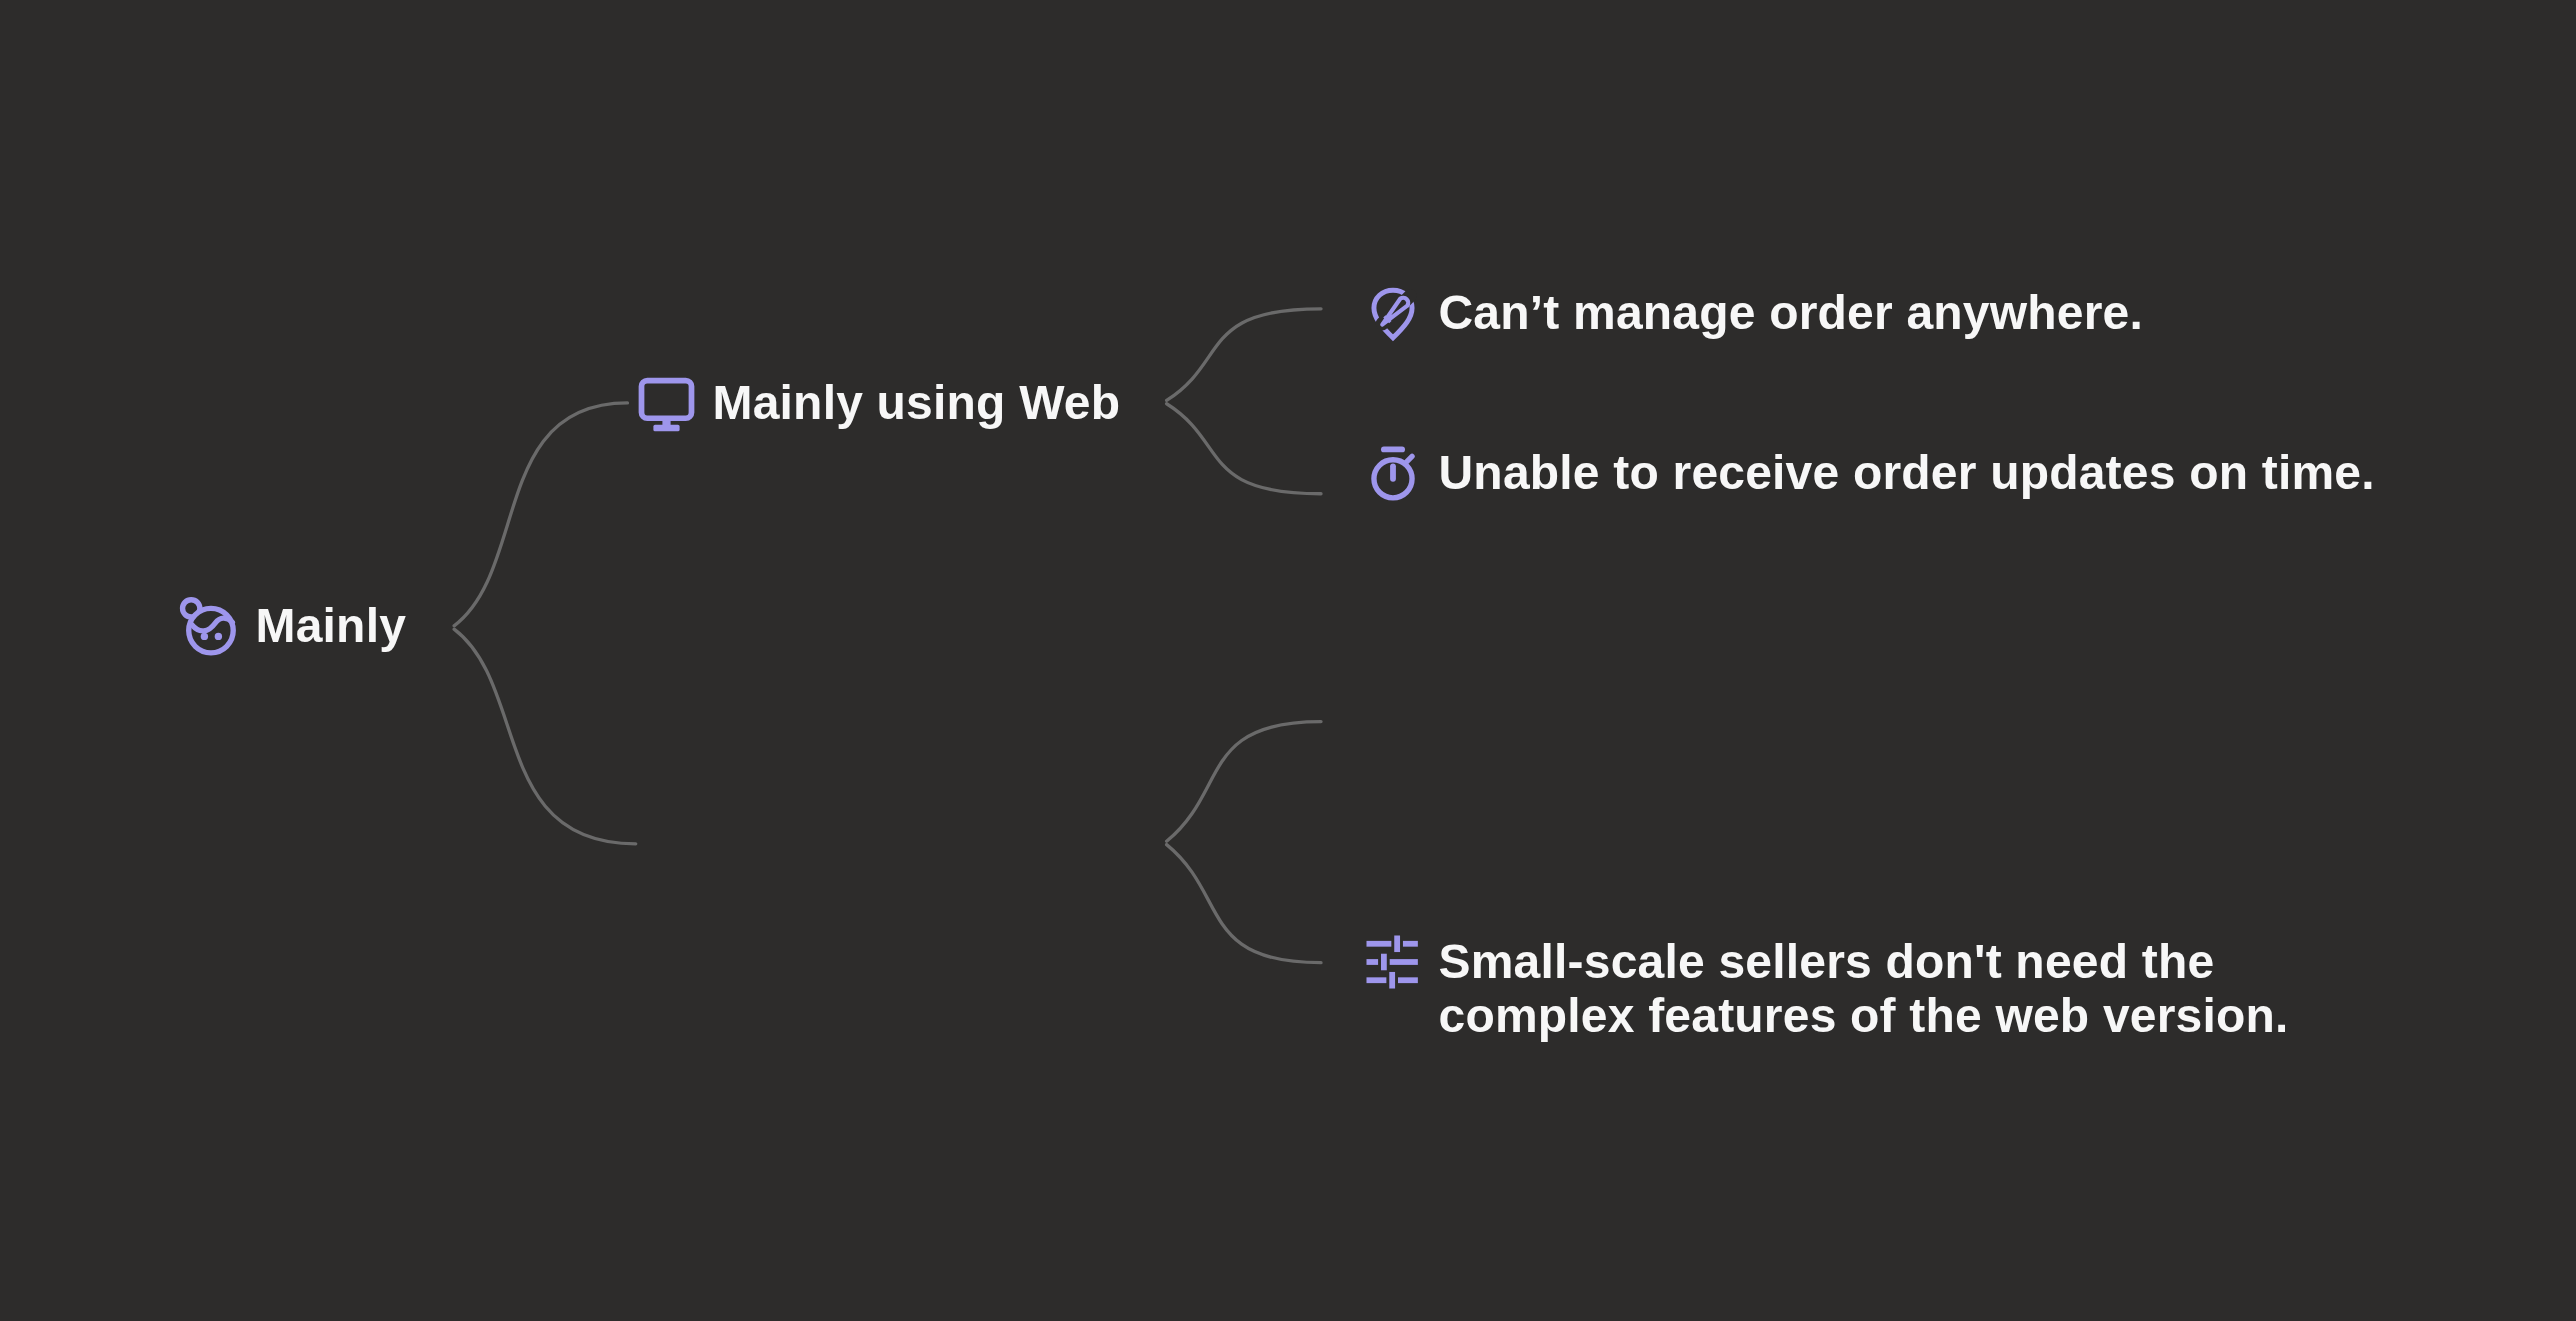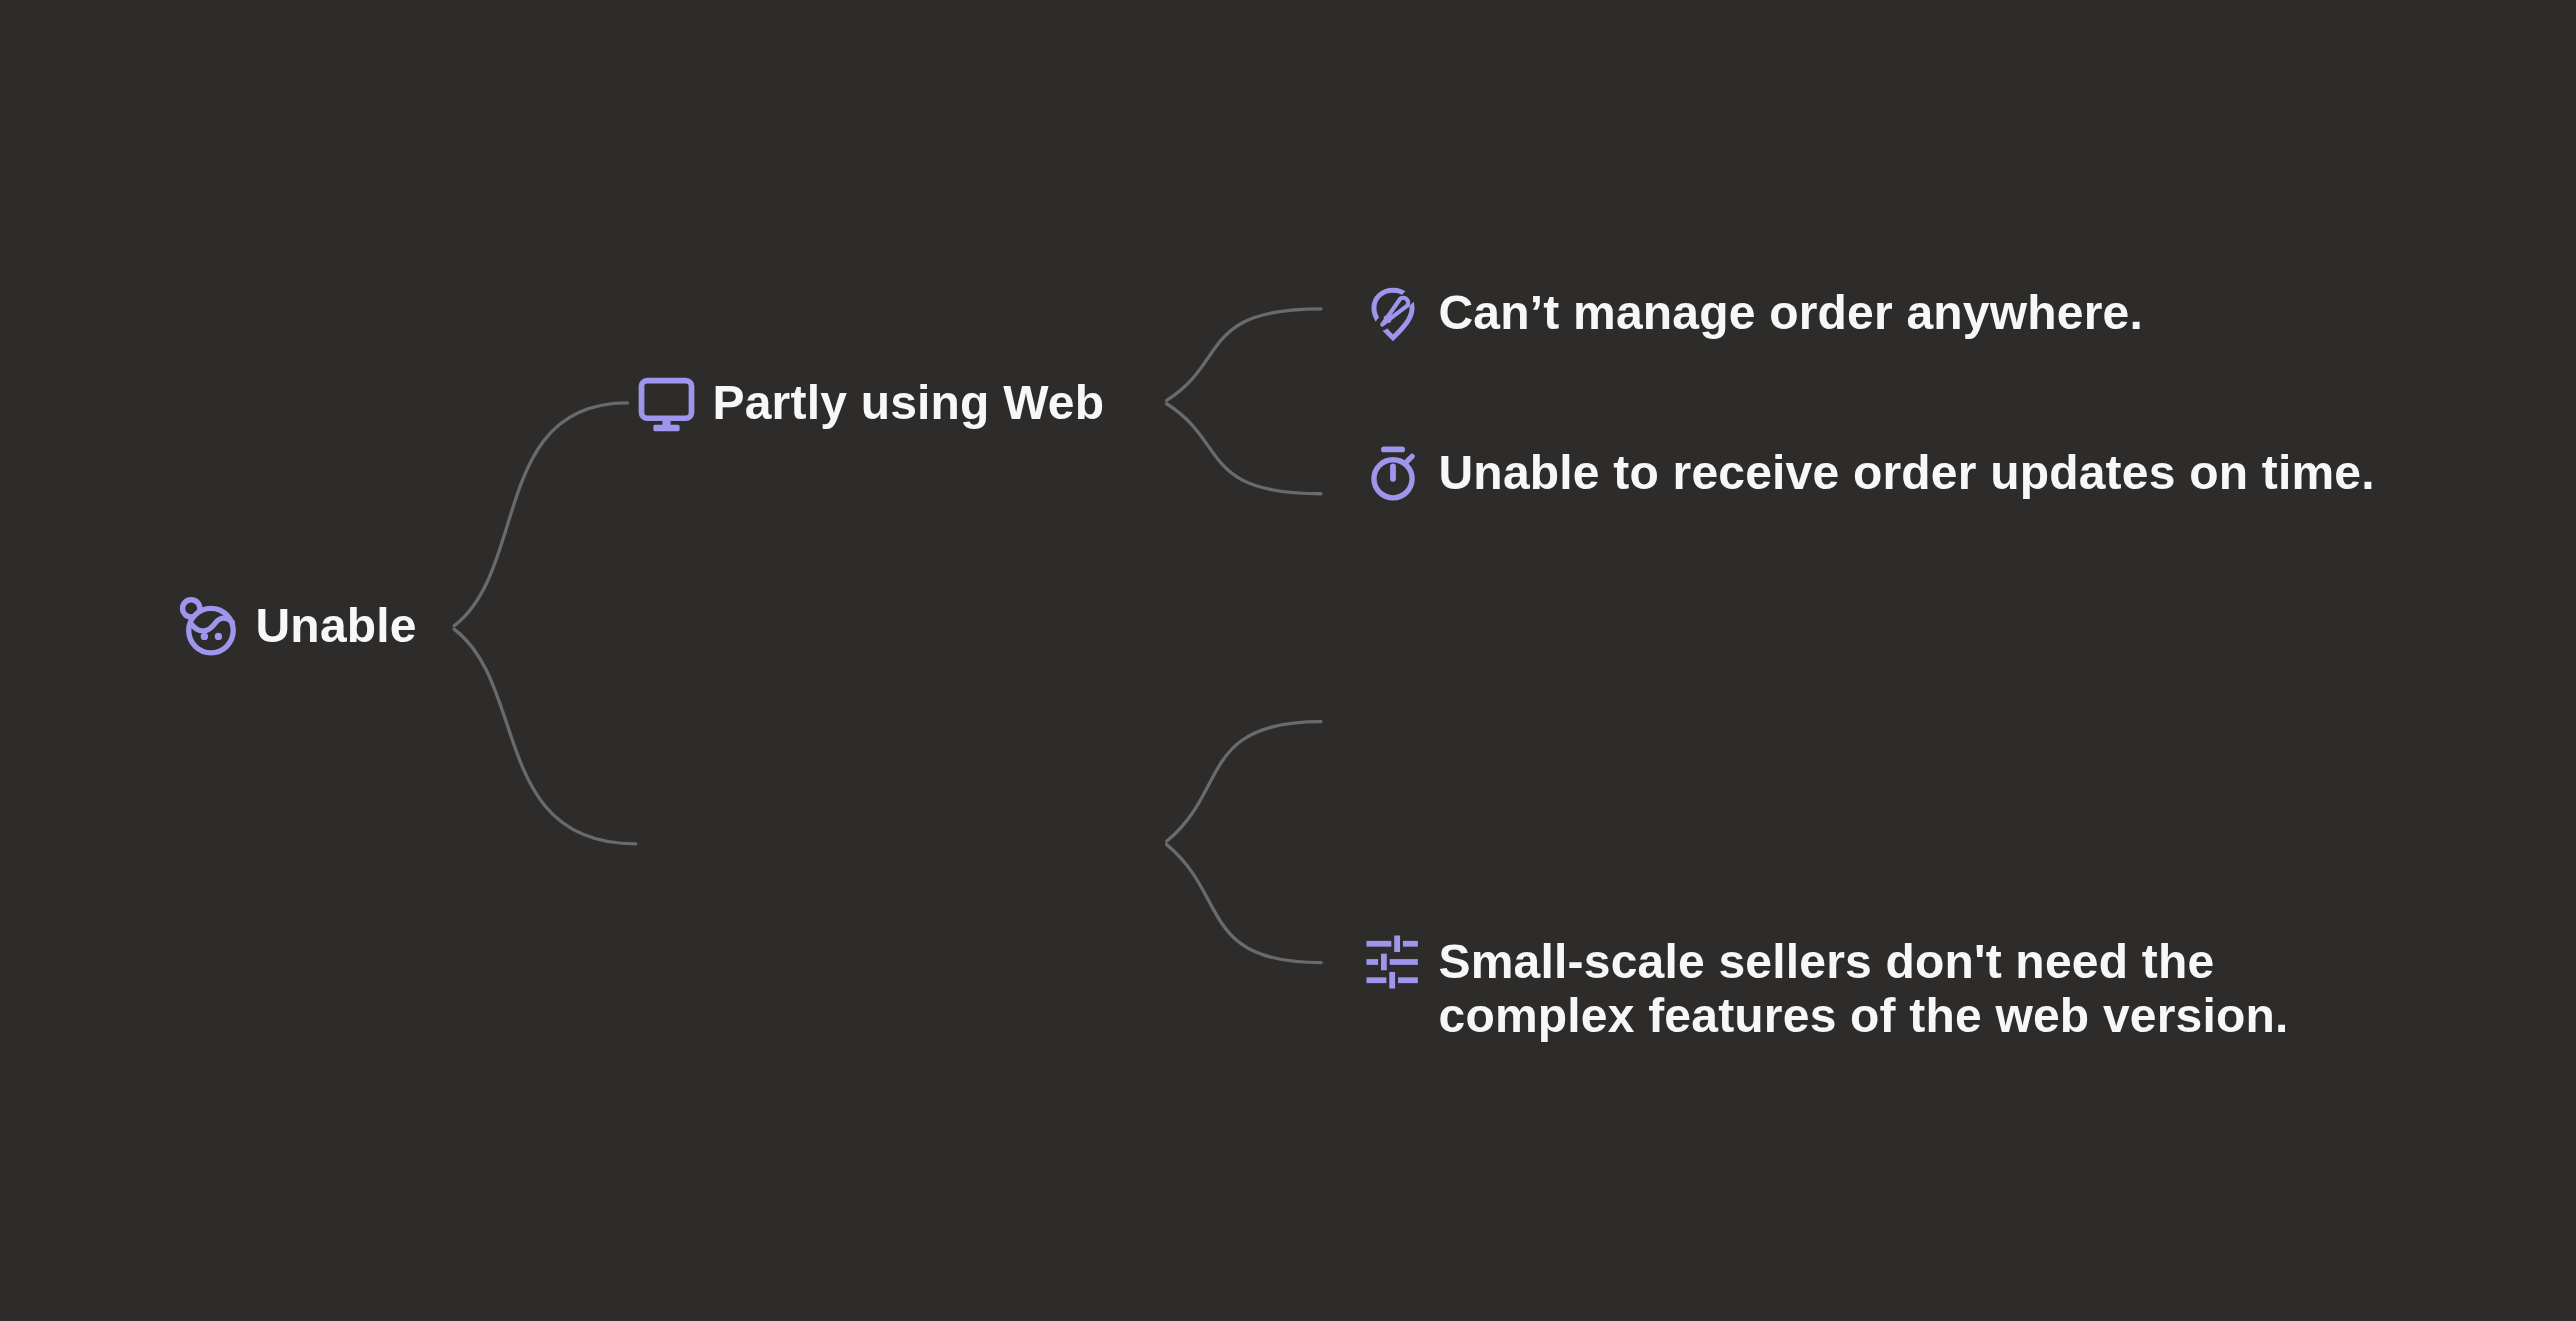--- a/index.html
+++ b/index.html
@@ -46,32 +46,32 @@
   <div class="node" style="left:178px;top:599px">
     <span class="icon-box">
       <svg width="61" height="61" viewBox="0 0 74 74">
         <circle class="st" cx="16" cy="15" r="10.5" stroke-width="6.5"></circle>
         <circle class="st bg-fl" cx="40" cy="42" r="27" stroke-width="6.5" style="fill:var(--background)"></circle>
         <path class="st" d="M17 35 C26 46 37 44 45 33 C51 25 59 25 66 32" stroke-width="6.5" stroke-linecap="round"></path>
         <circle class="fl" cx="32" cy="49" r="4.5"></circle>
         <circle class="fl" cx="49" cy="49" r="4.5"></circle>
       </svg>
     </span>
-    <span class="label">Unable</span>
+    <span class="label">Mainly</span>
   </div>
 
   <div class="node" style="left:637px;top:376px">
     <span class="icon-box">
       <svg width="59" height="59" viewBox="0 0 72 72">
         <rect class="st" x="5.5" y="8" width="61" height="46" rx="7" stroke-width="7"></rect>
         <rect class="fl" x="31" y="53" width="10" height="10"></rect>
         <rect class="fl" x="20" y="62" width="32" height="8" rx="2"></rect>
       </svg>
     </span>
-    <span class="label">Partly using Web</span>
+    <span class="label">Mainly using Web</span>
   </div>
 
 
   <div class="node" style="left:1364px;top:286px">
     <span class="icon-box">
       <svg width="58" height="58" viewBox="0 0 70 70">
         <path class="st" d="M35 65 C21 51 12 41 12 29 C12 16.5 22 7.5 35 7.5 C48 7.5 58 16.5 58 29 C58 41 49 51 35 65 Z" stroke-width="6" stroke-linecap="round"></path>
         <line class="bg-st" x1="22" y1="48" x2="56" y2="14" stroke-width="16" stroke-linecap="round"></line>
         <path class="st" d="M22 49 L43.7 17.8 A6.1 6.1 0 0 1 52.3 26.2 Z" stroke-width="5" stroke-linejoin="round"></path>
         <line class="st" x1="24.6" y1="39" x2="31.8" y2="46" stroke-width="4"></line>

